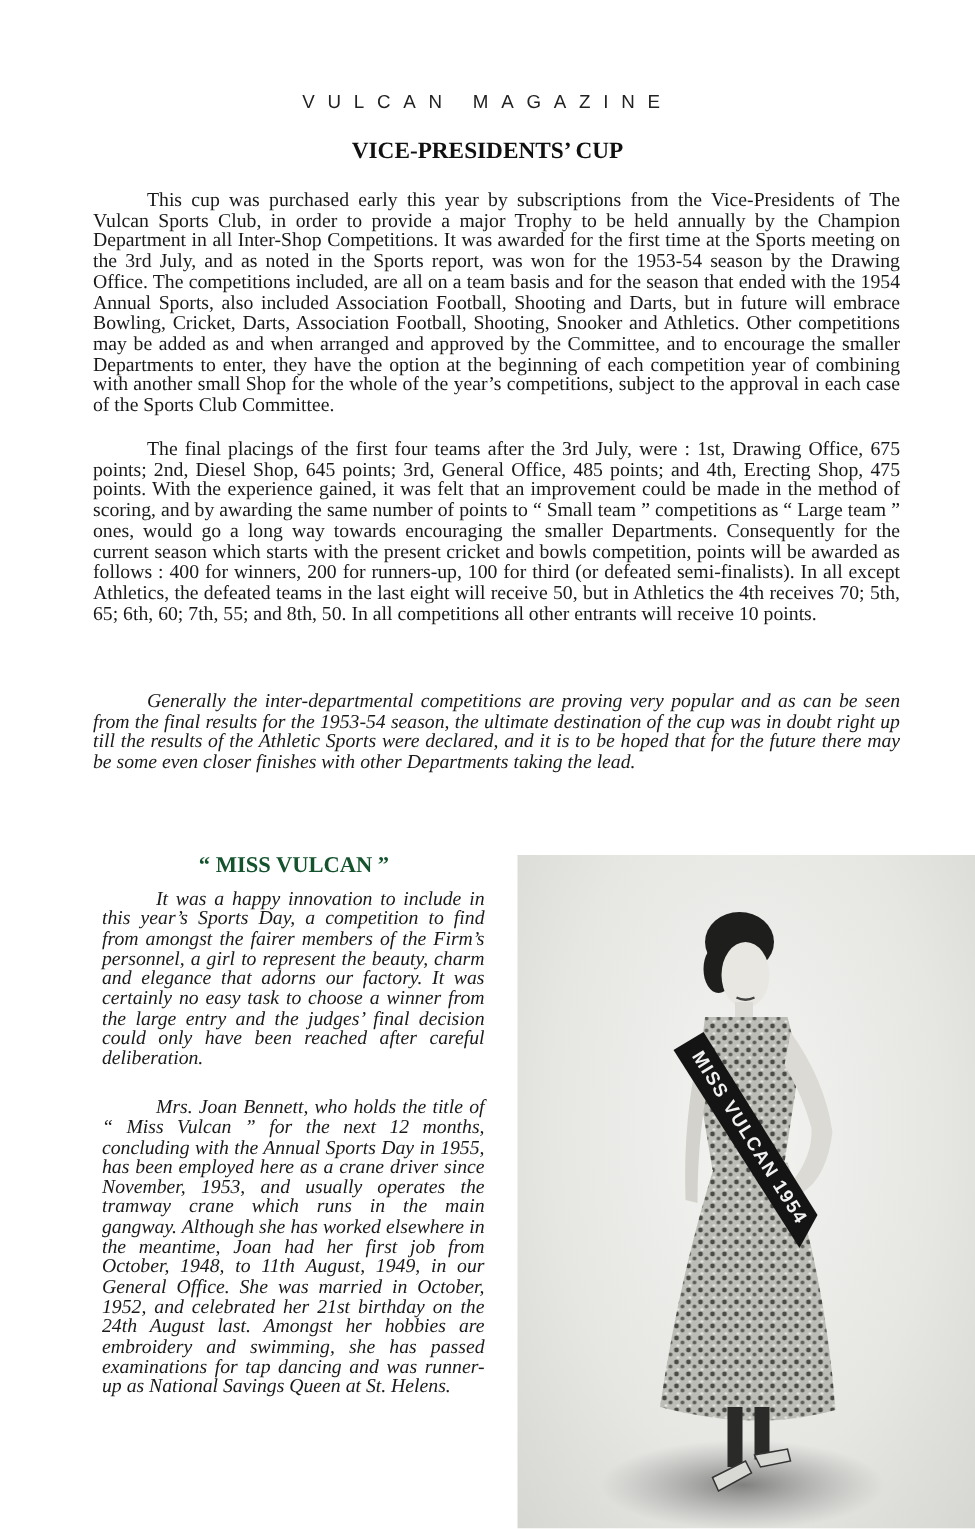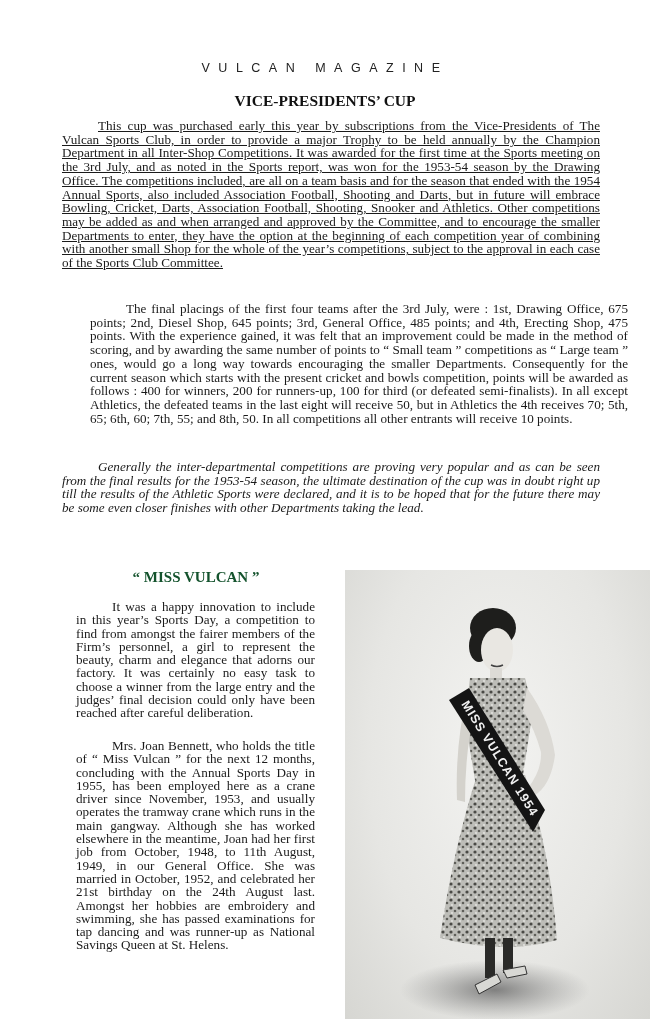--- a/index.html
+++ b/index.html
@@ -23,34 +23,34 @@
       text-align: center;
       font-weight: bold; font-size: 15.5px;
       color: #111;
     }
     .article {
       position: absolute; left: 62px; width: 538px;
       font-size: 13.15px; line-height: 13.7px;
       text-align: justify;
     }
     .article p { margin: 0; text-indent: 36px; }
-    #p1 { top: 119px; text-decoration: underline; }
-    #p2 { top: 302px; margin-left: 28px; }
+    #p1 { top: 126px; }
+    #p2 { top: 292px; }
     #p3 { top: 460px; font-style: italic; }
 
     .mv-title {
       position: absolute; top: 569px; left: 62px; width: 268px;
       text-align: center; font-weight: bold; font-size: 15px; color: #14532d;
     }
     .mv-col {
       position: absolute; left: 66px; width: 259px;
       font-size: 13.15px; line-height: 13.3px;
       text-align: justify;
     }
-    .mv-col p { margin: 10px; text-indent: 36px; }
+    .mv-col p { margin: 2px; text-indent: 36px; font-style: italic; }
     #mv1 { top: 590px; }
     #mv2 { top: 729px; }
 
     .photo {
       position: absolute; left: 345px; top: 570px; width: 305px; height: 449px;
       background: radial-gradient(ellipse at 50% 40%, #f3f3f1 0%, #e6e6e3 60%, #d6d6d2 100%);
       overflow: hidden;
     }
     .photo svg { position: absolute; left: 0; top: 0; }
   </style>

